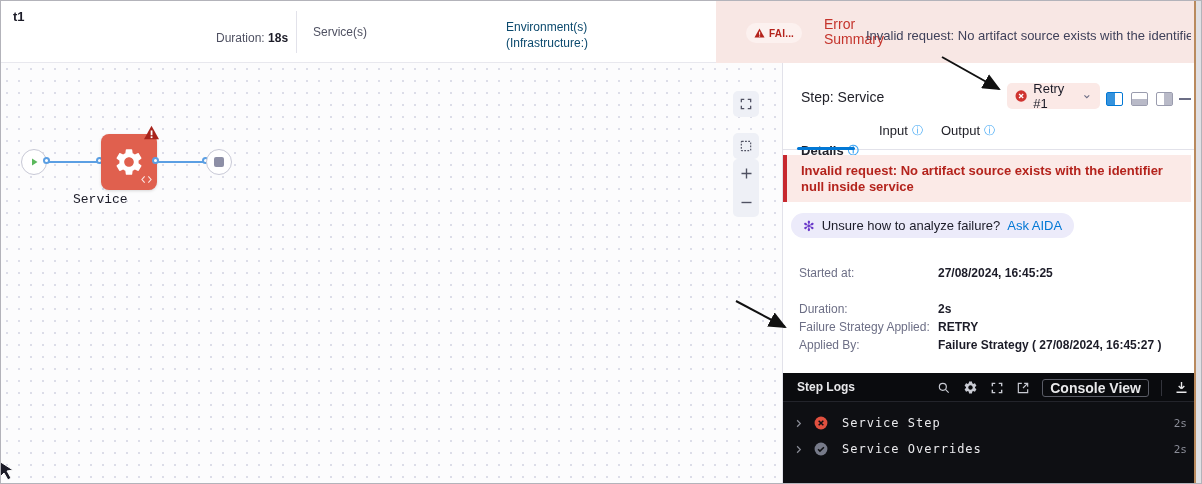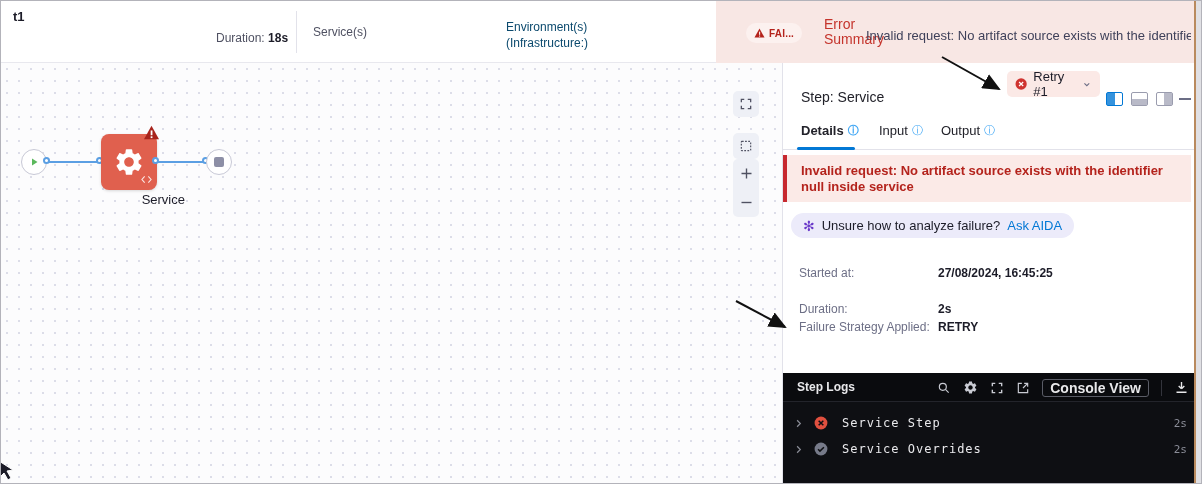--- a/index.html
+++ b/index.html
@@ -32,33 +32,33 @@
   .node-circle { position:absolute; width:26px; height:26px; border-radius:50%; background:#fff;
                  border:1px solid #c8c9d6; display:flex; align-items:center; justify-content:center; }
   .edge { position:absolute; height:2px; background:#5b9fe3; top:98px; }
   .port { position:absolute; width:7px; height:7px; border-radius:50%; background:#fff;
           border:2px solid #5b9fe3; top:94px; }
   .svc-node { position:absolute; left:100px; top:71px; width:56px; height:56px; background:#e0604e;
               border-radius:8px; display:flex; align-items:center; justify-content:center;
               box-shadow:0 1px 3px rgba(0,0,0,.15); }
   .svc-warn { position:absolute; left:142px; top:62px; }
   .svc-code { position:absolute; left:140px; top:112px; opacity:.85; }
-  .svc-label { position:absolute; left:72px; top:129px; width:112px; text-align:right;
-               font-size:13px; color:#1c1c28; }
+  .svc-label { position:absolute; left:72px; top:129px; width:112px; text-align:left;
+               font-size:13px; color:#1c1c28;font-family:Liberation Mono, monospace; }
   .ctl-btn { position:absolute; left:732px; width:26px; height:26px; background:#eef0f6;
              border-radius:5px; display:flex; align-items:center; justify-content:center; cursor:pointer; }
   .zoom-group { position:absolute; left:732px; top:96px; width:26px; height:58px; background:#eef0f6;
                 border-radius:5px; display:flex; flex-direction:column; align-items:center;
                 justify-content:space-around; }
   .cursor-glyph { position:absolute; left:-3px; top:396px; }
 
   
   .panel { position:absolute; left:782px; top:62px; width:414px; height:421px; background:#fff; }
   .panel-title { position:absolute; left:18px; top:26px; font-size:14px; color:#22222a; }
-  .retry-pill { position:absolute; left:224px; top:8px; width:93px; height:26px; background:#fbe9e6;
+  .retry-pill { position:absolute; left:224px; top:20px; width:93px; height:26px; background:#fbe9e6;
                 border-radius:5px; display:flex; align-items:center; gap:6px; padding:0 8px; cursor:pointer; }
   .retry-pill .lbl { font-size:13px; color:#1c1c28; }
   .layout-ic { position:absolute; top:29px; width:17px; height:14px; border-radius:2px; cursor:pointer; }
   .layout-left { left:323px; border:1.5px solid #0278d5; }
   .layout-left .fill { position:absolute; left:0; top:0; width:50%; height:100%; background:#0278d5cc; }
   .layout-bottom { left:348px; border:1.5px solid #9a9cae; }
   .layout-bottom .fill { position:absolute; left:0; bottom:0; width:100%; height:50%; background:#b9bac8; }
   .layout-right { left:373px; border:1.5px solid #9a9cae; }
   .layout-right .fill { position:absolute; right:0; top:0; width:55%; height:100%; background:#b9bac8; }
   .minimize { position:absolute; left:396px; top:35px; width:12px; height:2px; background:#6b6d85; cursor:pointer; }
@@ -221,21 +221,21 @@
       </div>
     <div class="layout-ic layout-bottom">
         <div class="fill"></div>
       </div>
     <div class="layout-ic layout-right">
         <div class="fill"></div>
       </div>
     <div class="minimize"></div>
 
     <div class="tabs">
-      <div class="tab active" style="left:18px;">
+      <div class="tab active" style="left:18px;margin-top:20px;">
         <span>Details</span>
         <i class="info-icon"></i>
       </div>
       <div class="tab" style="left:96px;">
         <span>Input</span>
         <i class="info-icon"></i>
       </div>
       <div class="tab" style="left:158px;">
         <span>Output</span>
         <i class="info-icon"></i>
@@ -257,20 +257,24 @@
       <span class="dl">Started at:</span>
       <span class="dv">27/08/2024, 16:45:25</span>
     </div>
     <div class="detail-row" style="top:239px;">
       <span class="dl">Duration:</span>
       <span class="dv">2s</span>
     </div>
     <div class="detail-row" style="top:257px;">
       <span class="dl">Failure Strategy Applied:</span>
       <span class="dv">RETRY</span>
+    </div>
+    <div class="detail-row" style="top:275px;">
+      <span class="dl">Applied By:</span>
+      <span class="dv">Failure Strategy ( 27/08/2024, 16:45:27 )</span>
     </div>
 
     <div class="logs">
       <div class="logs-hdr">
         <span class="logs-title">Step Logs</span>
         <div class="logs-icons">
           <svg width="14" height="14" viewBox="0 0 24 24" fill="none" stroke="#c9cbd3" stroke-width="2">
             <circle cx="10" cy="10" r="6"></circle>
               <path d="M14.8 14.8L20 20"></path>
           </svg>

